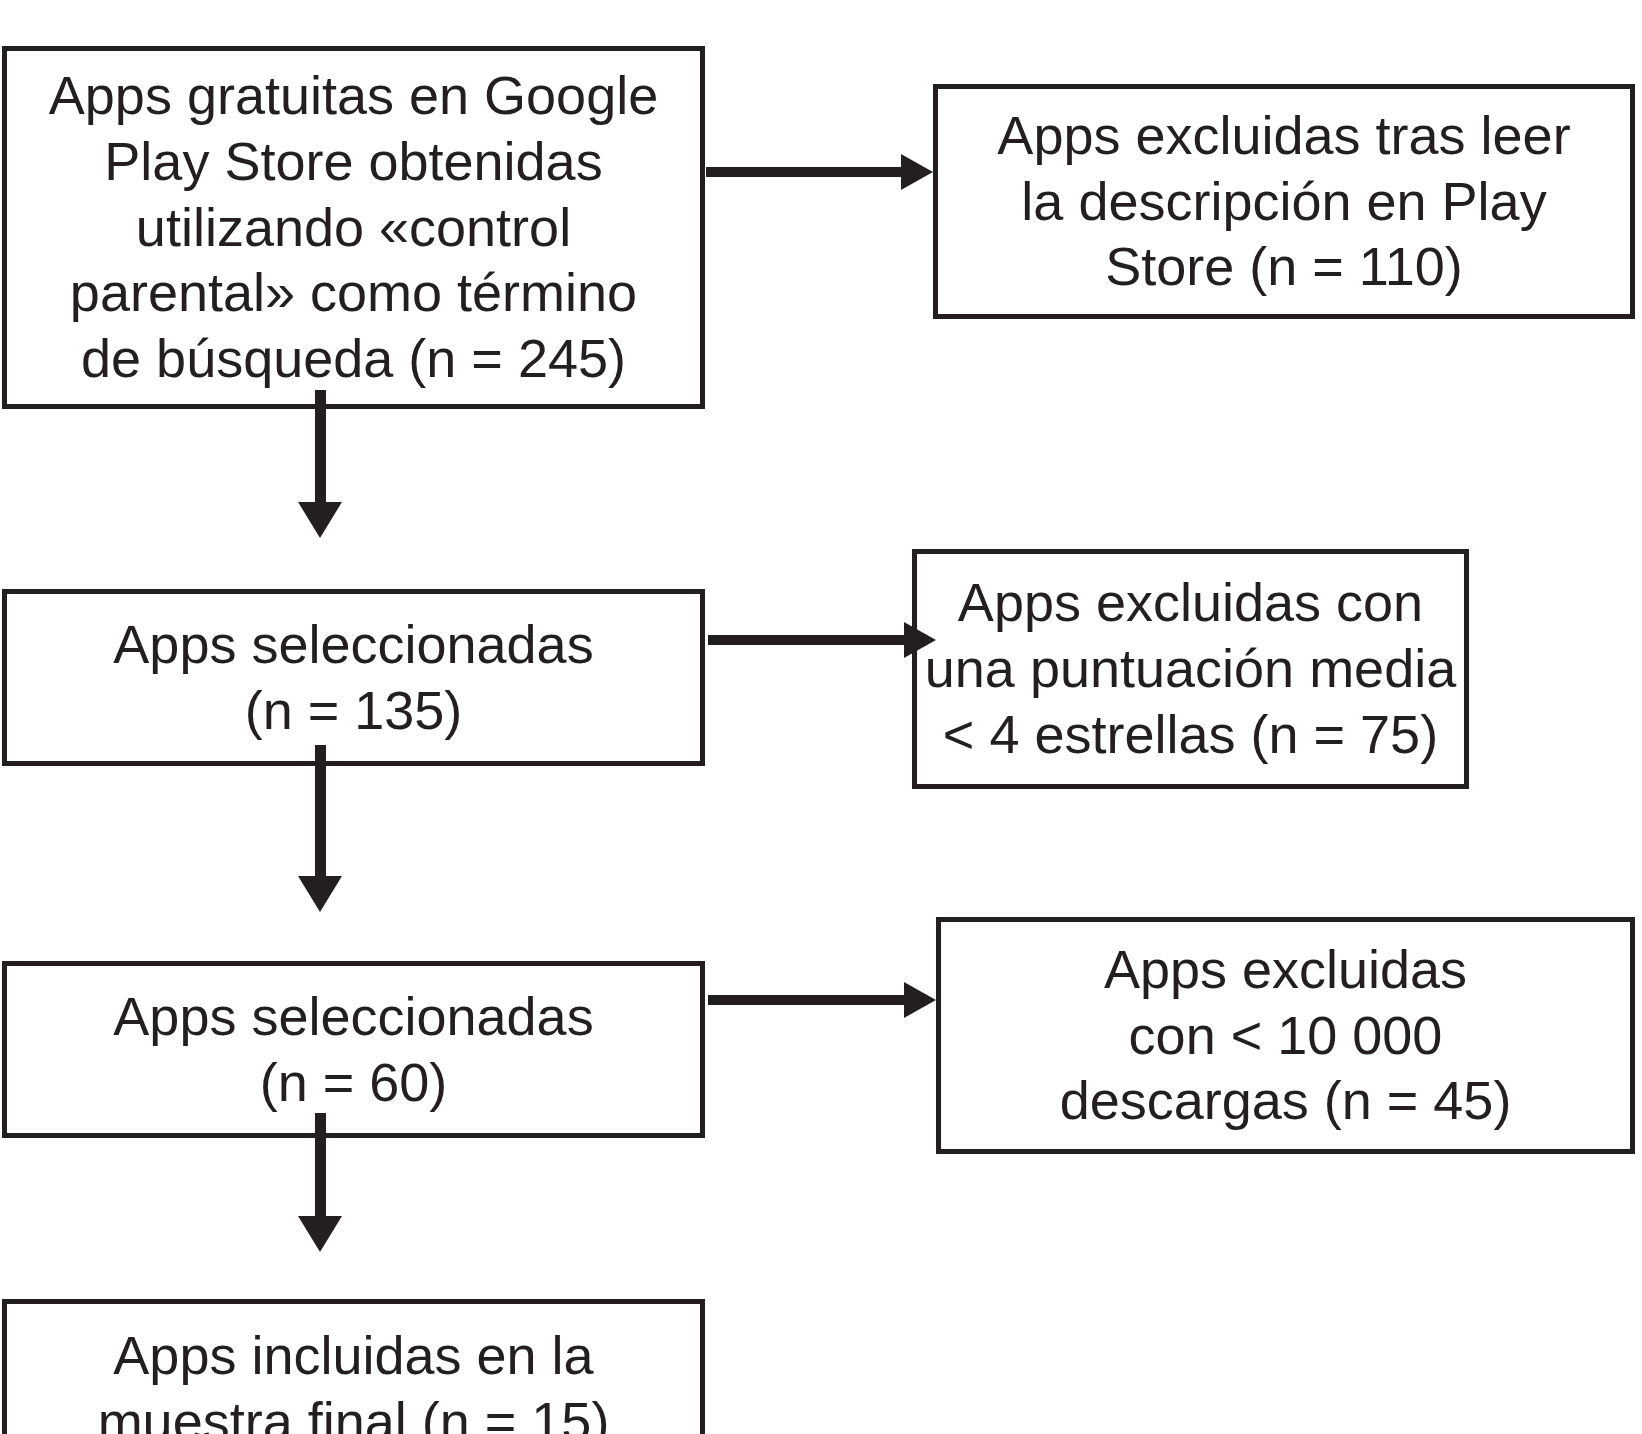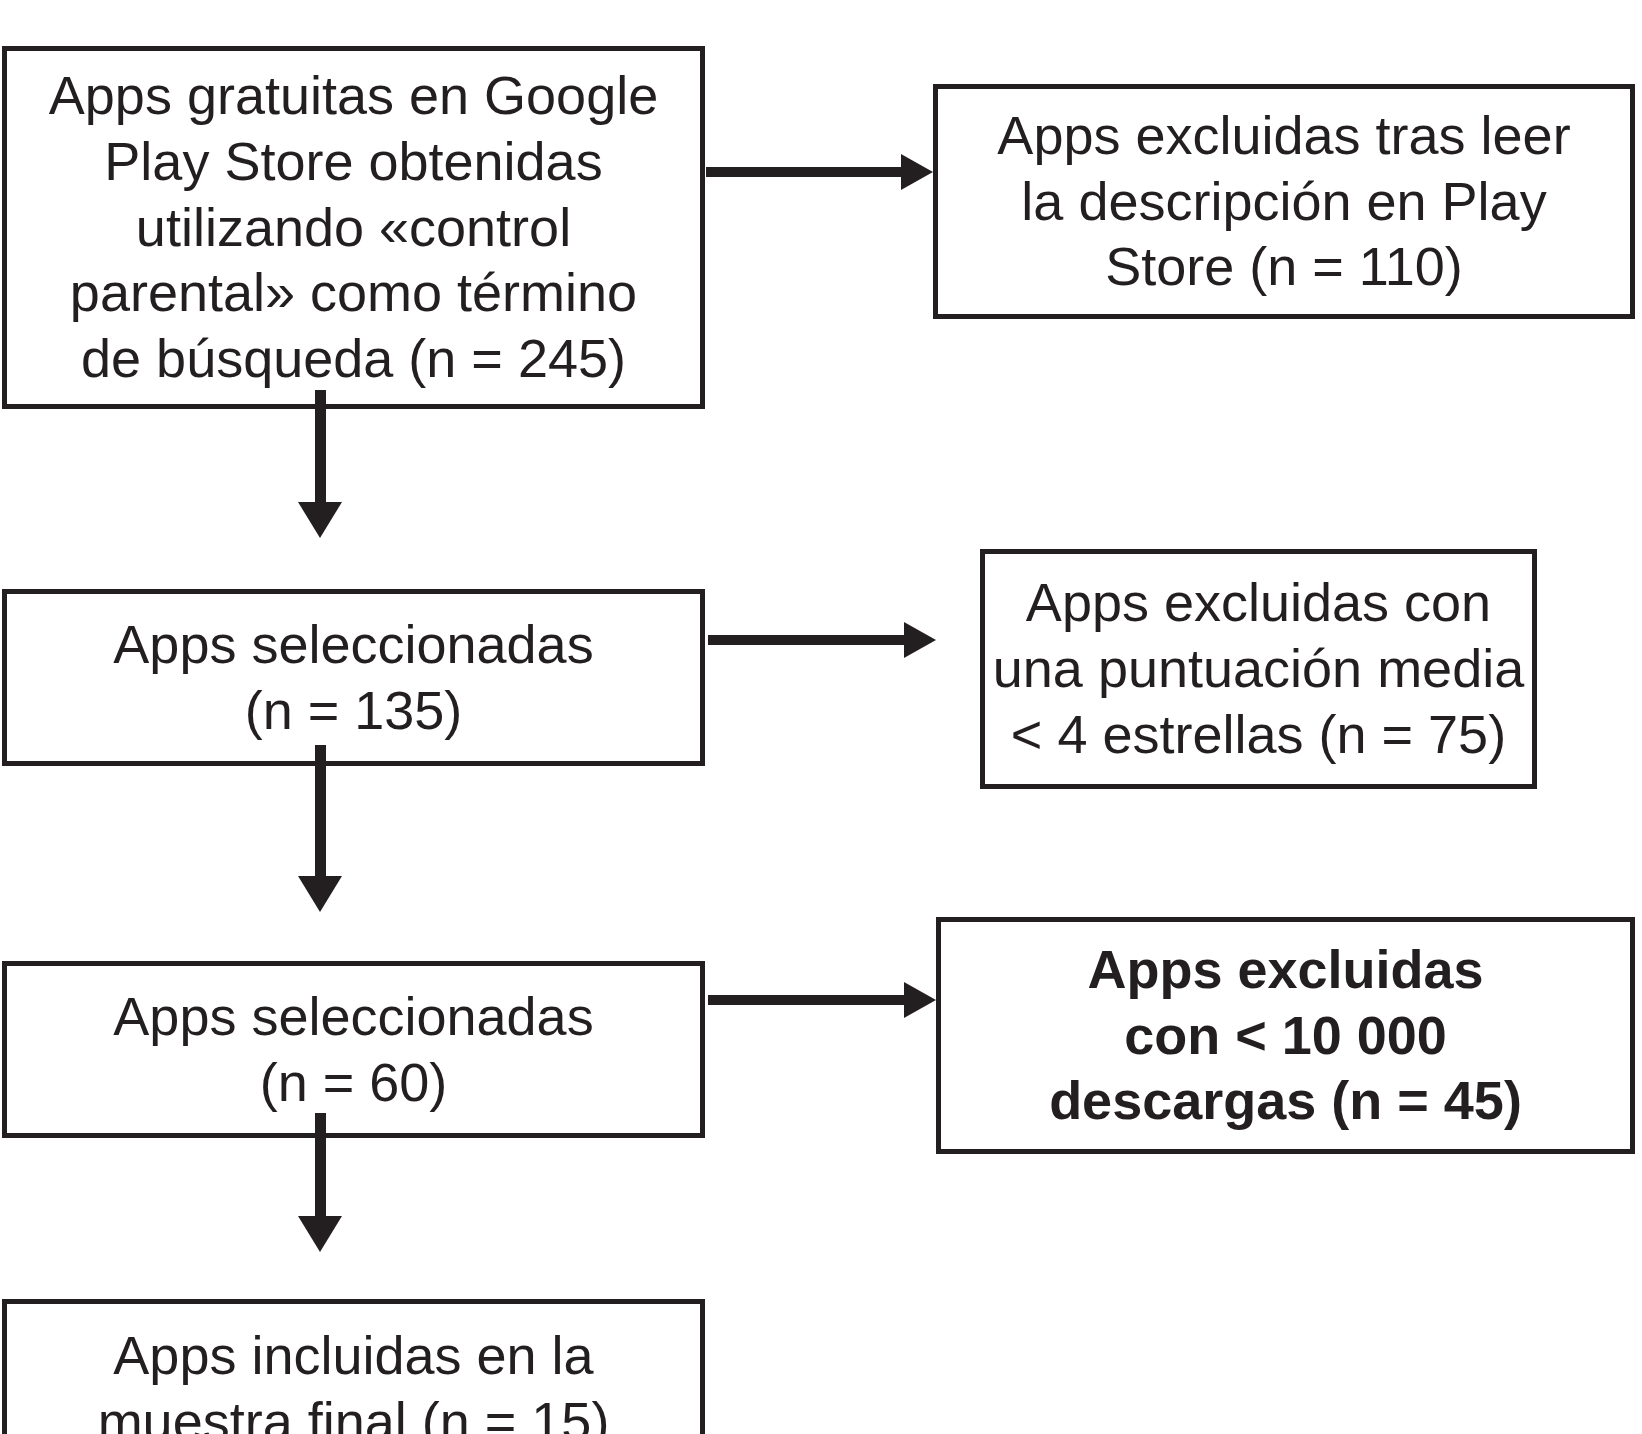--- a/index.html
+++ b/index.html
@@ -90,42 +90,42 @@
   <div class="varrow" style="left:298px;top:390px;height:148px;">
     <div class="v-shaft"></div>
     <div class="v-head"></div>
   </div>
 
   <div class="box" style="left:2px;top:545px;width:703px;height:177px;">
     <div class="box-text">Apps seleccionadas
 (n = 135)</div>
   </div>
 
-  <div class="box" style="left:980px;top:505px;width:557px;height:240px;">
+  <div class="box" style="left:912px;top:505px;width:557px;height:240px;">
     <div class="box-text">Apps excluidas con
 una puntuación media
 &lt; 4 estrellas (n = 75)</div>
   </div>
 
   <div class="harrow" style="left:708px;top:622px;width:228px;">
     <div class="h-shaft"></div>
     <div class="h-head"></div>
   </div>
 
   <div class="varrow" style="left:298px;top:745px;height:167px;">
     <div class="v-shaft"></div>
     <div class="v-head"></div>
   </div>
 
   <div class="box" style="left:2px;top:917px;width:703px;height:177px;">
     <div class="box-text">Apps seleccionadas
 (n = 60)</div>
   </div>
 
-  <div class="box" style="left:936px;top:873px;width:699px;height:237px;font-weight:bold;">
+  <div class="box" style="left:936px;top:873px;width:699px;height:237px;">
     <div class="box-text">Apps excluidas
 con &lt; 10 000
 descargas (n = 45)</div>
   </div>
 
   <div class="harrow" style="left:708px;top:982px;width:228px;">
     <div class="h-shaft"></div>
     <div class="h-head"></div>
   </div>
 

